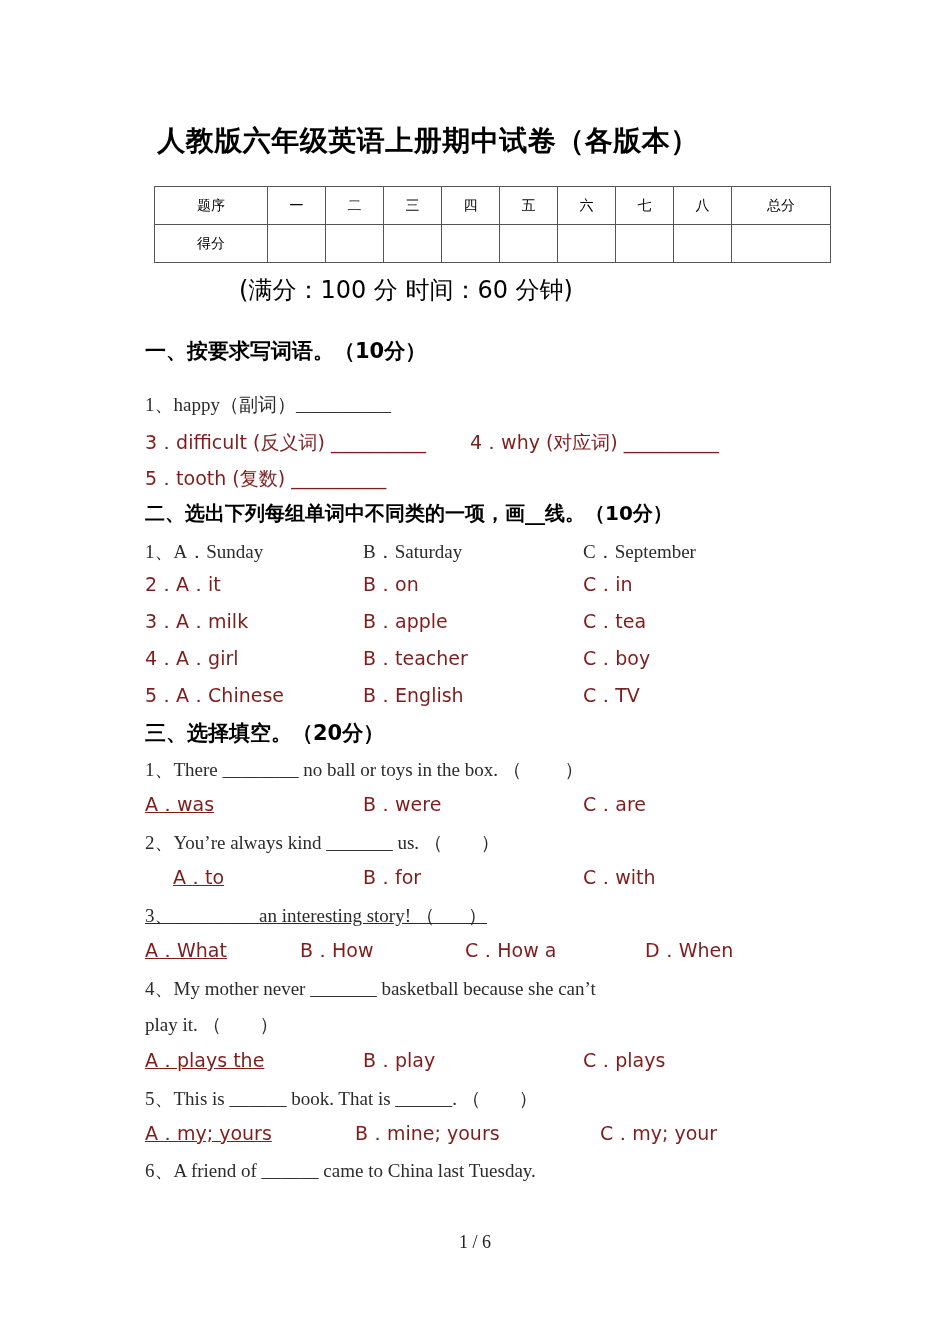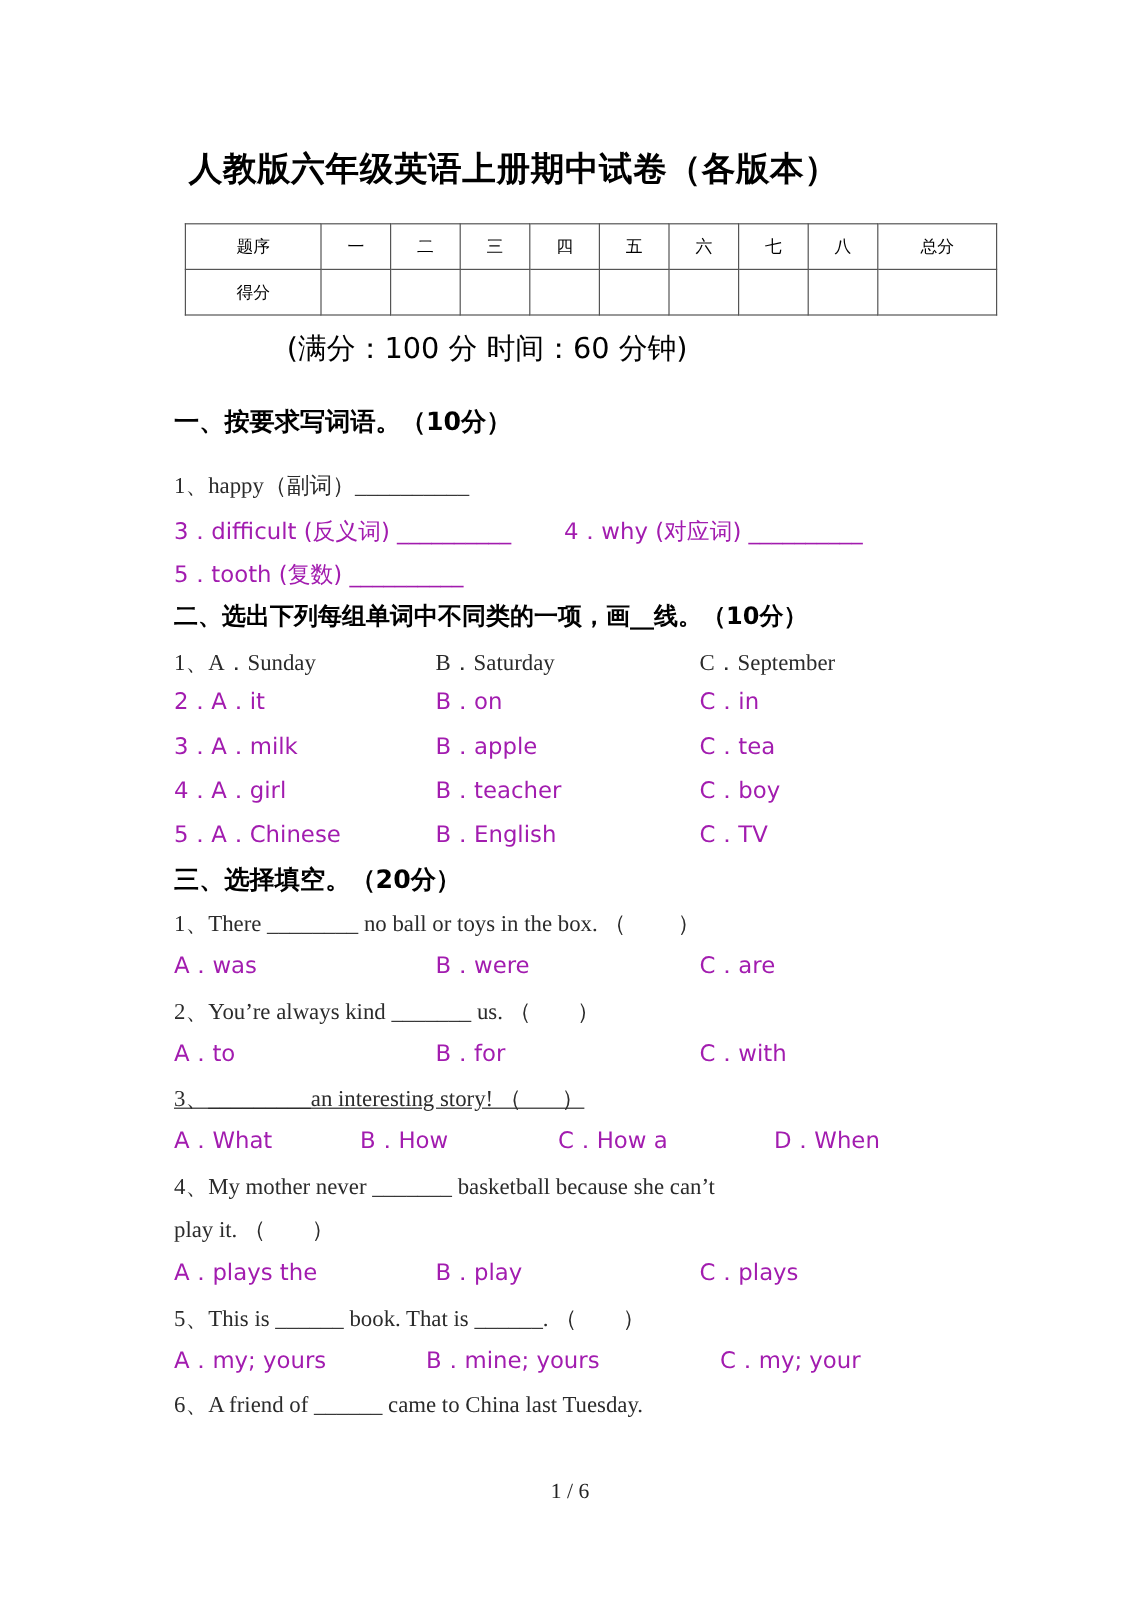--- a/index.html
+++ b/index.html
@@ -82,26 +82,26 @@
   .q-serif {
     font-family: "Liberation Serif", "DejaVu Serif", serif;
     font-size: 19px;
     color: #2b2b2b;
     left: 145px;
   }
   
   .q-sans {
     font-family: "DejaVu Sans", "Liberation Sans", sans-serif;
     font-size: 19px;
-    color: #a21caf;
+    color: #7f1d1d;
     left: 145px;
   }
 
   
-  .col-a { left: 145px; }
+  .col-a { left: 145px; text-decoration: underline; }
   .col-b { left: 363px; }
   .col-c { left: 583px; }
   .col-b4 { left: 300px; }
   .col-c4 { left: 465px; }
   .col-d4 { left: 645px; }
 
   
   .footer {
     position: absolute;
     left: 0; top: 1232px;
@@ -182,21 +182,21 @@
   <div class="abs q-sans col-c" style="top:683px;">C．TV</div>
 
   <div class="abs sec-head" style="top:719px;">三、选择填空。（20分）</div>
 
   <div class="abs q-serif" style="top:757px;">1、There ________ no ball or toys in the box. （         ）</div>
   <div class="abs q-sans col-a" style="top:792px;">A．was</div>
   <div class="abs q-sans col-b" style="top:792px;">B．were</div>
   <div class="abs q-sans col-c" style="top:792px;">C．are</div>
 
   <div class="abs q-serif" style="top:830px;">2、You’re always kind _______ us. （        ）</div>
-  <div class="abs q-sans col-a" style="top:865px;">A．to</div>
+  <div class="abs q-sans col-a" style="top:865px;margin-left:28px;">A．to</div>
   <div class="abs q-sans col-b" style="top:865px;">B．for</div>
   <div class="abs q-sans col-c" style="top:865px;">C．with</div>
 
   <div class="abs q-serif" style="top:903px;text-decoration:underline;">3、_________an interesting story! （       ）</div>
   <div class="abs q-sans col-a" style="top:938px;">A．What</div>
   <div class="abs q-sans col-b4" style="top:938px;">B．How</div>
   <div class="abs q-sans col-c4" style="top:938px;">C．How a</div>
   <div class="abs q-sans col-d4" style="top:938px;">D．When</div>
 
   <div class="abs q-serif" style="top:976px;">4、My mother never _______ basketball because she can’t</div>

